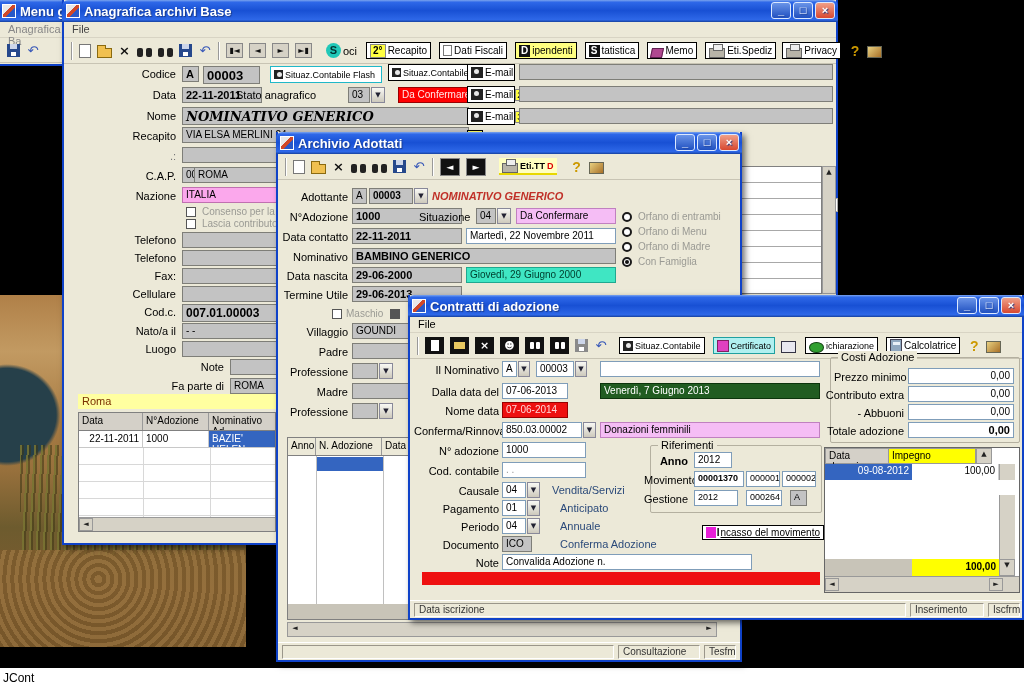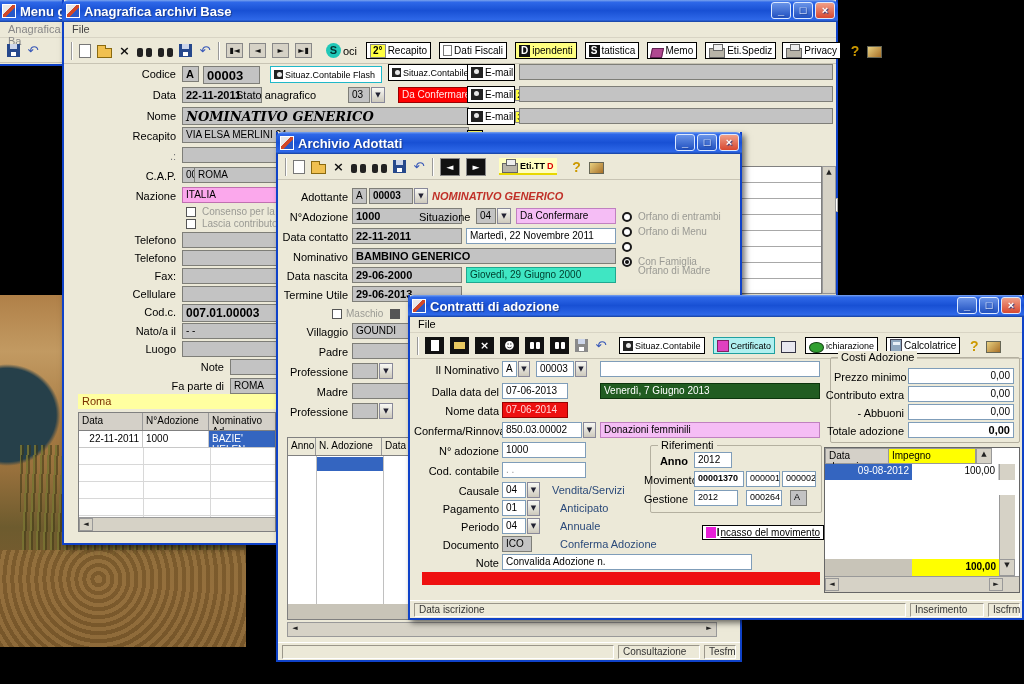--- a/index.html
+++ b/index.html
@@ -85,20 +85,23 @@
 
 <div class="screen">
 
   <div style="position:absolute;left:0;top:295px;width:246px;height:352px;
     background:linear-gradient(180deg,#b08048 0%,#c29a62 16%,#a87c44 36%,#97703c 50%,#6d5b2e 66%,#7d5c30 84%,#5c431f 100%);">
     <div style="position:absolute;left:0;top:60px;width:70px;height:120px;background:radial-gradient(ellipse at 10% 50%,#26404a 0 55%,transparent 60%);"></div>
     <div style="position:absolute;left:20px;top:150px;width:210px;height:110px;background:repeating-linear-gradient(93deg,rgba(120,116,50,.85) 0 2px,rgba(60,54,20,.55) 2px 4px,transparent 4px 7px);"></div>
     <div style="position:absolute;left:0;top:255px;width:246px;height:97px;background:repeating-radial-gradient(circle at 40% 30%,#9a7440 0 4px,#7c5a2c 4px 8px);opacity:.8;"></div>
   </div>
 
+  <div style="position:absolute;left:0;top:668px;width:1024px;height:16px;background:#fff;">
+    <span style="font-size:12px;color:#000;padding-left:3px;">JCont</span>
+  </div>
 
   <div class="win" style="left:0;top:0;width:68px;height:66px;border-left:none;">
     <div class="titlebar" style="border-radius:0 6px 0 0;">
       <span class="appico"></span>
       <span>Menu g</span>
     </div>
     <div class="menubar" style="top:22px;">
       <span style="color:#888;">Anagrafica Ba</span>
     </div>
     <div class="toolbar" style="top:39px;height:24px;">
@@ -355,21 +358,21 @@
     <div class="fld" style="left:74px;top:251px;width:190px;"></div>
     <div class="lbl r" style="left:2px;top:274px;width:68px;">Professione</div>
     <div class="fld" style="left:74px;top:271px;width:26px;"></div>
     <div class="dd" style="left:101px;top:271px;">▼</div>
 
     <div class="rad" style="left:344px;top:80px;"></div>
     <div class="lbl gray" style="left:360px;top:79px;font-size:10px;">Orfano di entrambi</div>
     <div class="rad" style="left:344px;top:95px;"></div>
     <div class="lbl gray" style="left:360px;top:94px;font-size:10px;">Orfano di Menu</div>
     <div class="rad" style="left:344px;top:110px;"></div>
-    <div class="lbl gray" style="left:360px;top:109px;font-size:10px;margin-top:24px;">Orfano di Madre</div>
+    <div class="lbl gray" style="left:360px;top:109px;font-size:10px;">Orfano di Madre</div>
     <div class="rad sel" style="left:344px;top:125px;"></div>
     <div class="lbl gray" style="left:360px;top:124px;font-size:10px;">Con Famiglia</div>
 
     <div style="position:absolute;left:9px;top:305px;width:170px;height:183px;background:#fff;border:1px solid #808080;">
       <div style="display:flex;height:18px;background:#ECE9D8;border-bottom:1px solid #808080;font-size:10px;">
         <div style="width:28px;border-right:1px solid #999;padding:2px 3px;">Anno</div>
         <div style="width:66px;border-right:1px solid #999;padding:2px 3px;">N. Adozione</div>
         <div style="flex:1;padding:2px 3px;">Data</div>
       </div>
       <div style="position:absolute;left:28px;top:18px;bottom:15px;width:1px;background:#c0c0c0;"></div>

